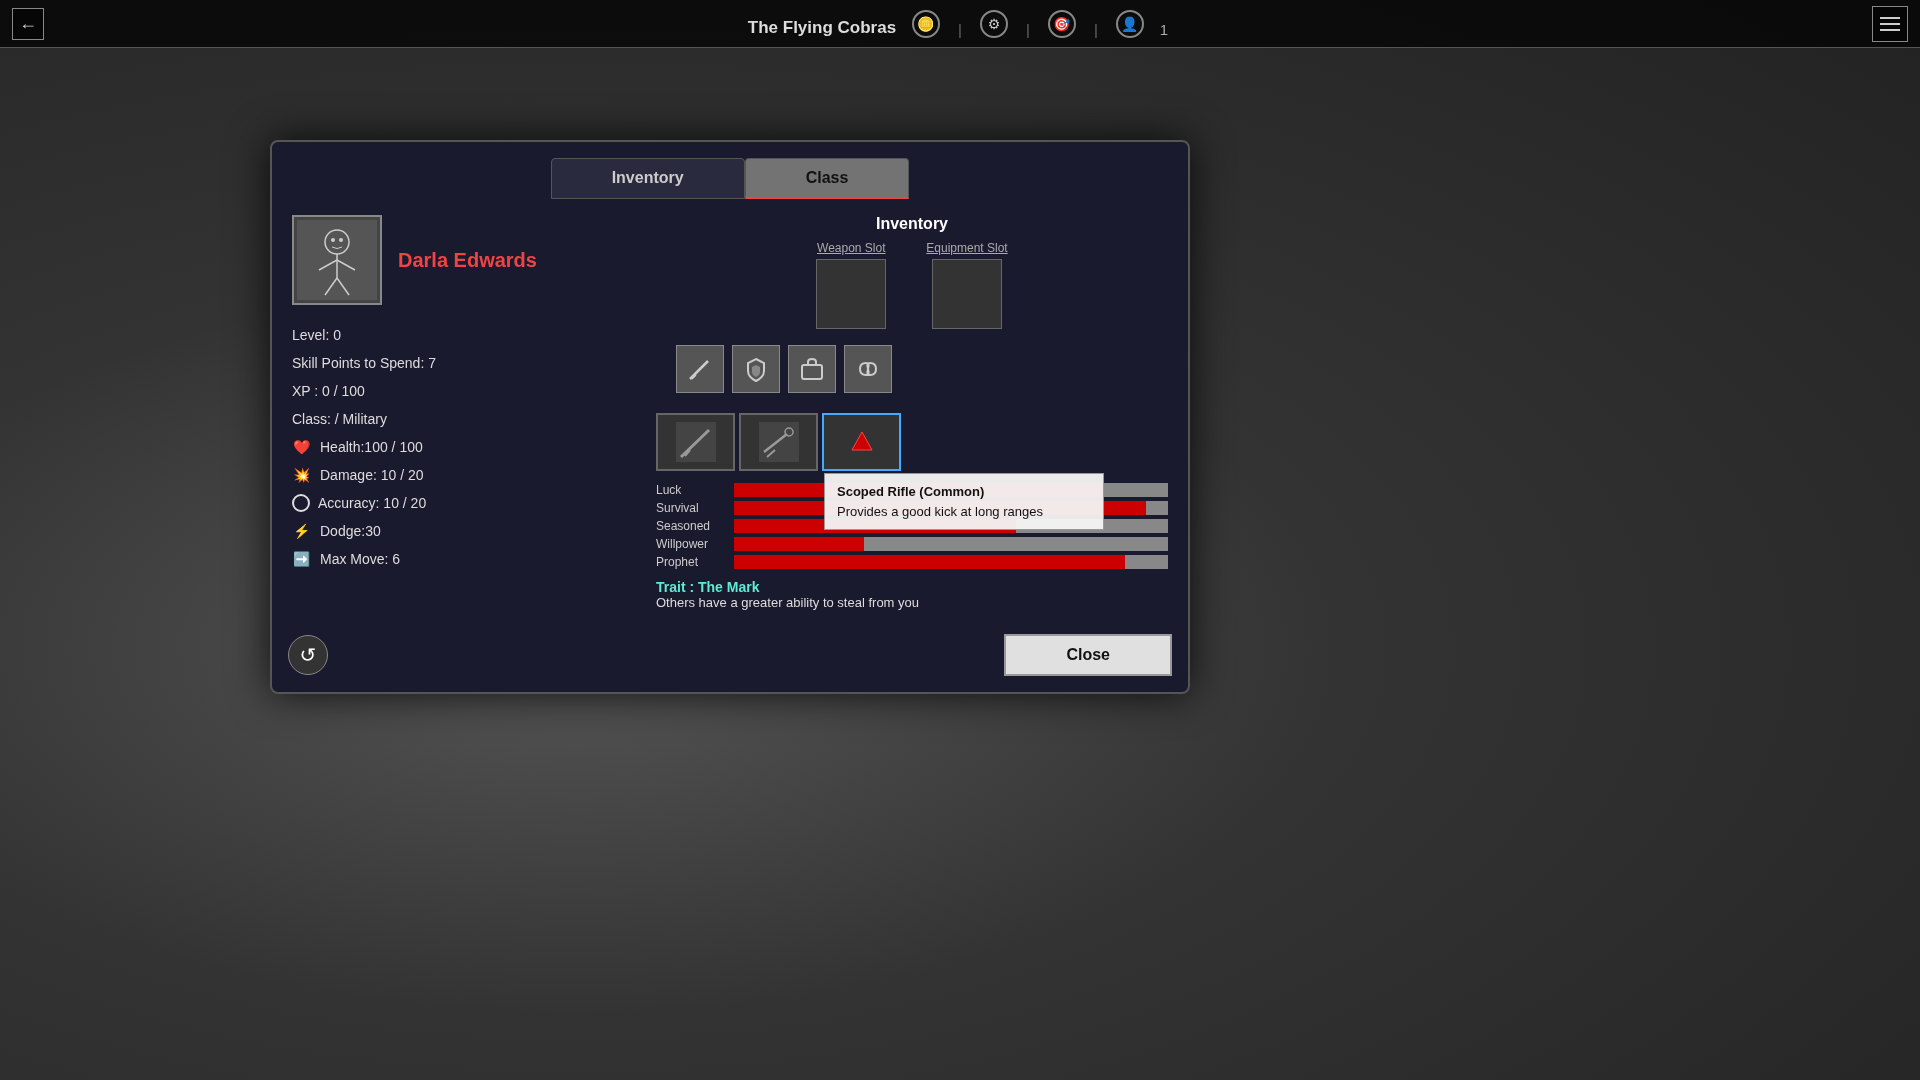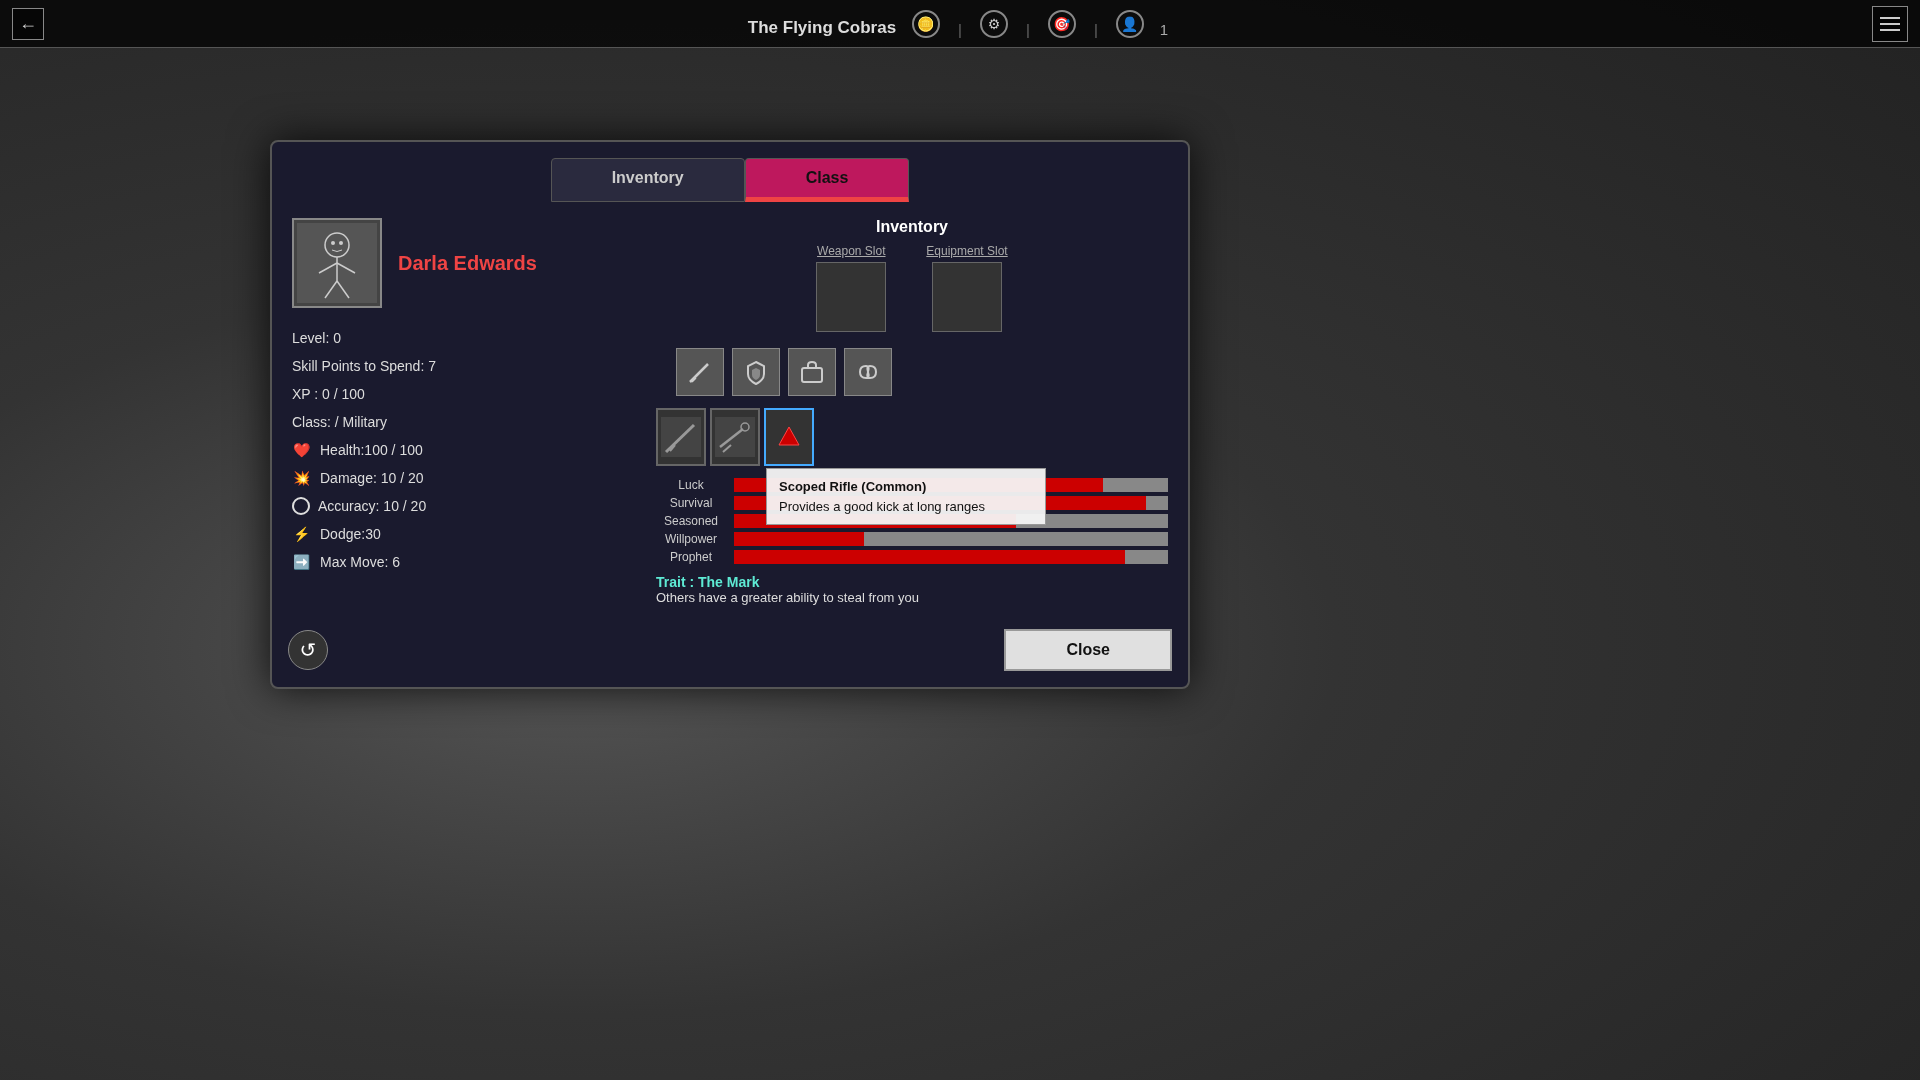--- a/index.html
+++ b/index.html
@@ -105,23 +105,23 @@
       background: #2a2a3e;
       color: #ccc;
       font-size: 16px;
       font-weight: 600;
       border: 1px solid #555;
       cursor: pointer;
       border-radius: 4px 4px 0 0;
     }
 
     .tab.active {
-      background: #be185d;
+      background: #737373;
       color: #111;
-      border-bottom: 5px solid #ef4444;
+      border-bottom: 2px solid #ef4444;
     }
 
     
     .dialog-body {
       padding: 16px 20px;
       display: flex;
       gap: 24px;
     }
 
     
@@ -232,26 +232,27 @@
     }
 
     
     .item-thumbs {
       display: flex;
       gap: 4px;
       margin-bottom: 12px;
     }
 
     .item-thumb {
-      width: 50px; height: 58px;
+      width: 79px; height: 58px;
       background: #333;
       border: 2px solid #666;
       display: flex; align-items: center; justify-content: center;
       cursor: pointer;
       position: relative;
+      margin-top: 8px;
     }
 
     .item-thumb.selected {
       border-color: #4af;
     }
 
     
     .tooltip {
       position: absolute;
       top: 58px; left: 0;
@@ -274,21 +275,21 @@
       display: flex;
       align-items: center;
       gap: 8px;
       margin-bottom: 4px;
     }
 
     .stat-bar-label {
       width: 70px;
       font-size: 12px;
       color: #ccc;
-      text-align: center;
+      text-align: left;
     }
 
     .stat-bar-track {
       flex: 1;
       height: 14px;
       background: #888;
       position: relative;
     }
 
     .stat-bar-fill {

